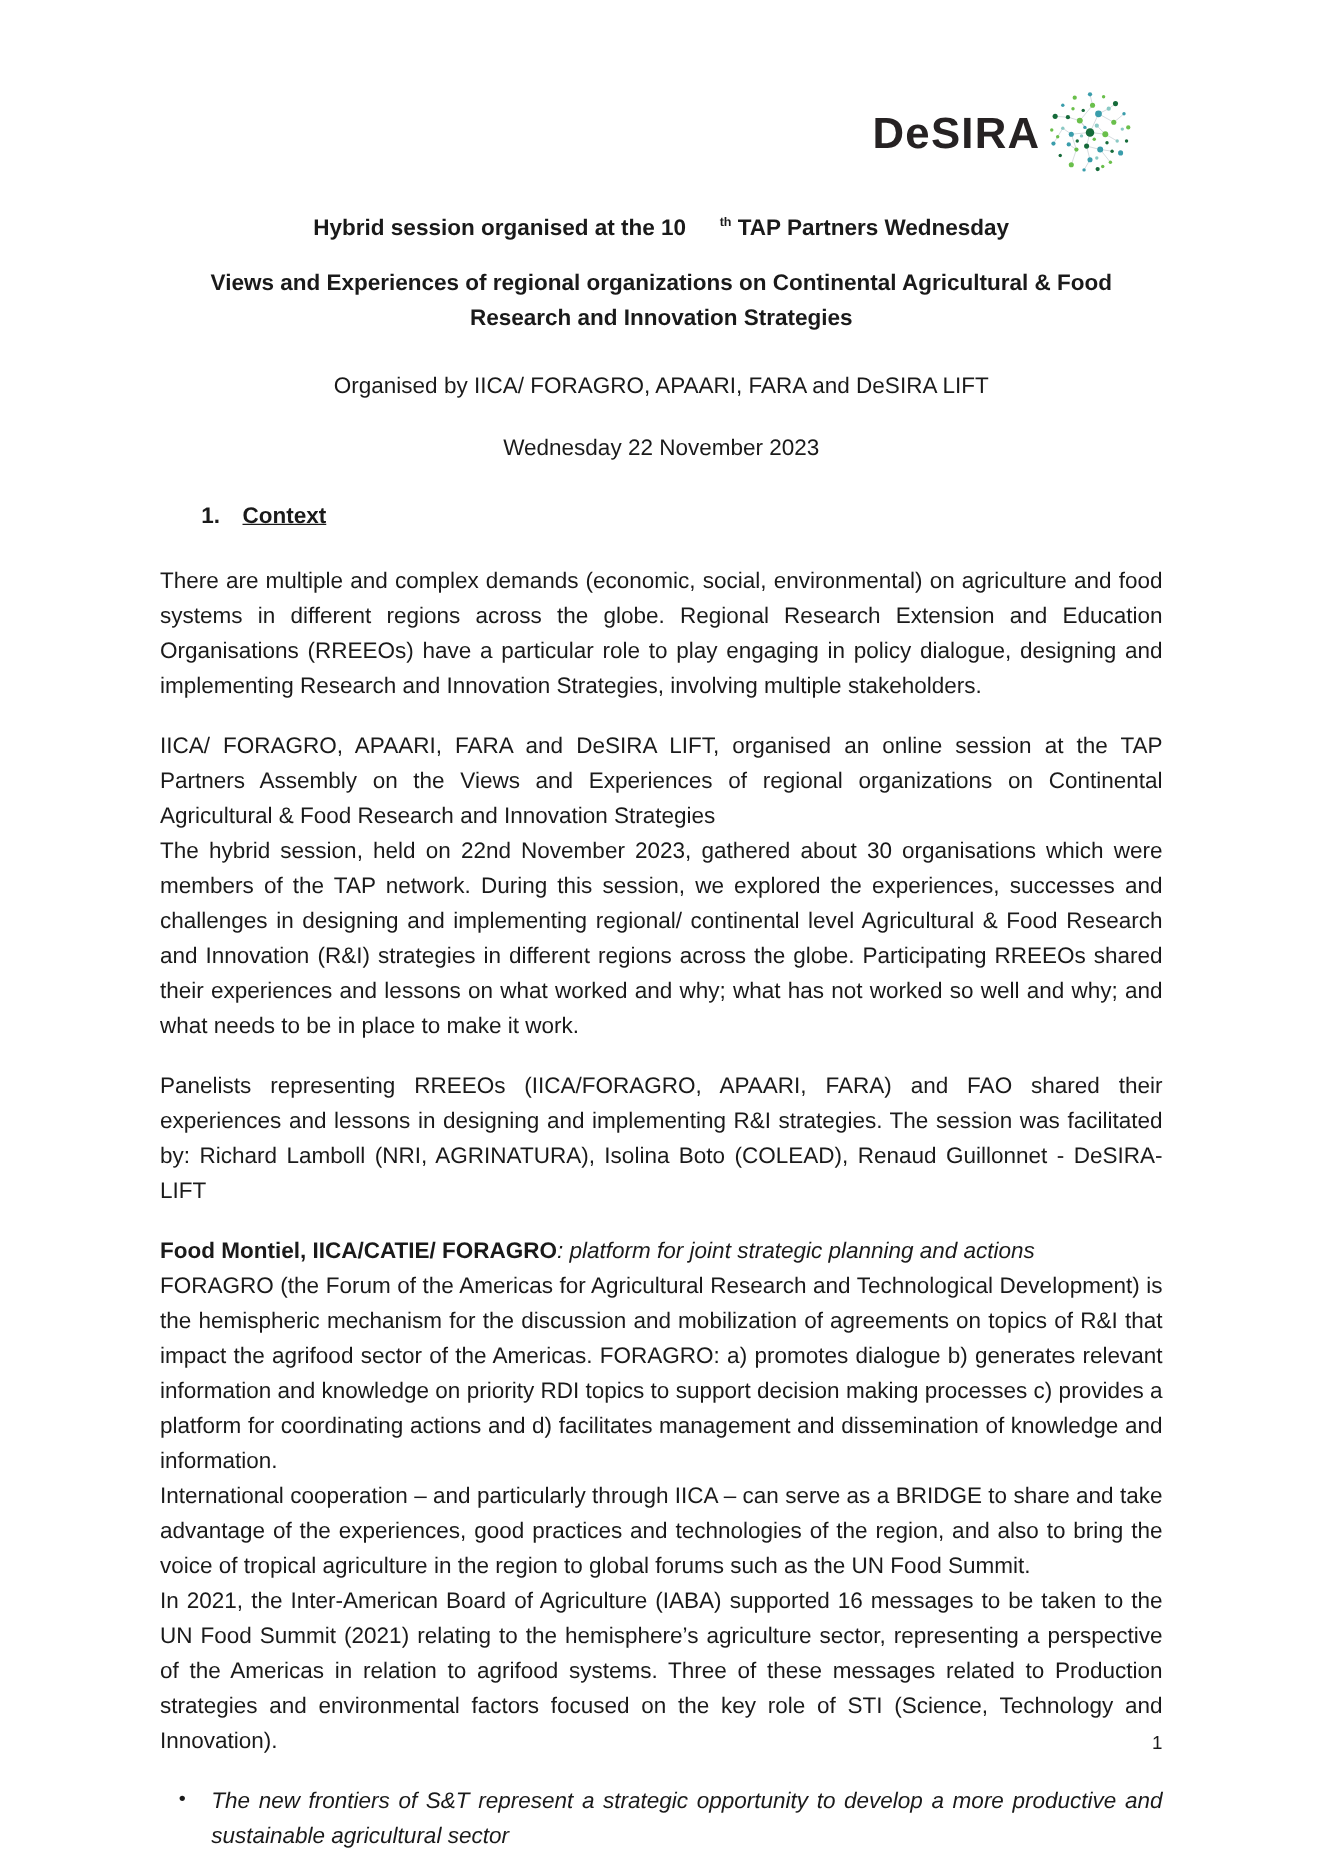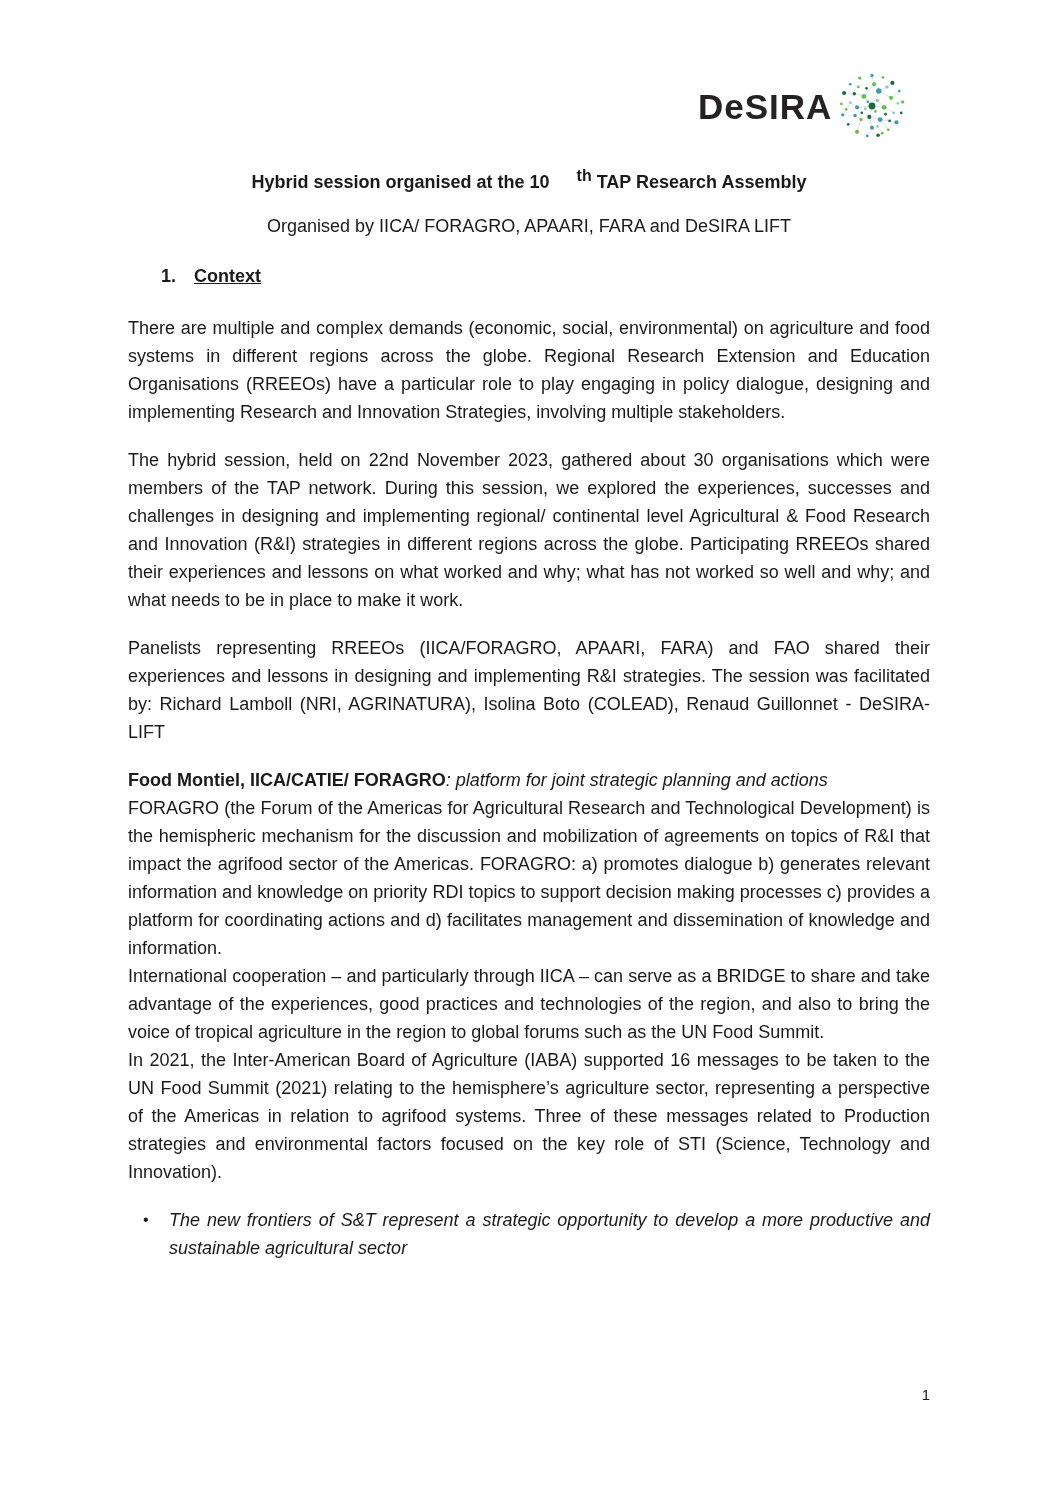--- a/index.html
+++ b/index.html
@@ -43,21 +43,21 @@
   .content{
     padding:168px 128px 0 128px;
     font-size:18px;
     line-height:28px;
   }
   .center{text-align:center;}
   .doc-h1{
     font-weight:bold;
     margin:0 0 16px 0;
   }
-  .doc-h1 sup{font-size:16px;vertical-align:super;line-height:0;padding-left:27px;}
+  .doc-h1 sup{font-size:10px;vertical-align:super;line-height:0;padding-left:27px;}
   .doc-h2{
     font-weight:bold;
     margin:0 0 26px 0;
   }
   .organiser{margin:0 0 22px 0;}
   .docdate{margin:0 0 26px 0;}
   .section-heading{
     font-weight:bold;
     padding-left:33px;
     margin:0 0 24px 0;
@@ -177,30 +177,33 @@
         <circle class="c3" cx="35" cy="60" r="2"></circle>
           <circle class="c4" cx="58" cy="80" r="2"></circle>
         <circle class="c2" cx="25" cy="64" r="2.5"></circle>
           <circle class="c3" cx="76" cy="72" r="2"></circle>
       </g>
     </svg>
   </div>
 
   <div class="content">
 
-    <p class="center doc-h1"><span>Hybrid session organised at the 10</span><sup>th</sup><span> TAP Research Assembly</span></p>
-
+    <p class="center doc-h1"><span>Hybrid session organised at the 10</span><sup>th</sup><span> TAP Partners Wednesday</span></p>
+
+    <p class="center doc-h2">Views and Experiences of regional organizations on Continental Agricultural &amp; Food Research and Innovation Strategies</p>
 
     <p class="center organiser">Organised by IICA/ FORAGRO, APAARI, FARA and DeSIRA LIFT</p>
 
+    <p class="center docdate">Wednesday 22 November 2023</p>
 
     <p class="section-heading"><span class="sec-num">1.</span><span>Context</span></p>
 
     <p class="para">There are multiple and complex demands (economic, social, environmental) on agriculture and food systems in different regions across the globe. Regional Research Extension and Education Organisations (RREEOs) have a particular role to play engaging in policy dialogue, designing and implementing Research and Innovation Strategies, involving multiple stakeholders.</p>
 
+    <p class="para tight">IICA/ FORAGRO, APAARI, FARA and DeSIRA LIFT, organised an online session at the TAP Partners Assembly on the Views and Experiences of regional organizations on Continental Agricultural &amp; Food Research and Innovation Strategies</p>
     <p class="para">The hybrid session, held on 22nd November 2023, gathered about 30 organisations which were members of the TAP network.  During this session, we explored the experiences, successes and challenges in designing and implementing regional/ continental level Agricultural &amp; Food Research and Innovation (R&amp;I) strategies in different regions across the globe. Participating RREEOs shared their experiences and lessons on what worked and why; what has not worked so well and why; and what needs to be in place to make it work.</p>
 
     <p class="para">Panelists representing RREEOs (IICA/FORAGRO, APAARI, FARA) and FAO shared their experiences and lessons in designing and implementing R&amp;I strategies. The session was facilitated by:  Richard Lamboll (NRI, AGRINATURA), Isolina Boto (COLEAD), Renaud Guillonnet - DeSIRA-LIFT</p>
 
 
     <p class="para tight"><span class="b">Food Montiel, IICA/CATIE/ </span><span class="bi">FORAGRO</span><span class="i">: platform for joint strategic planning and actions</span></p>
 
     <p class="para tight">FORAGRO (the Forum of the Americas for Agricultural Research and Technological Development) is the hemispheric mechanism for the discussion and mobilization of agreements on topics of R&amp;I that impact the agrifood sector of the Americas.  FORAGRO: a) promotes dialogue b) generates relevant information and knowledge on priority RDI topics to support decision making processes c) provides a platform for coordinating actions and d) facilitates management and dissemination of knowledge and information.</p>
 
     <p class="para tight">International cooperation – and particularly through IICA – can serve as a BRIDGE to share and take advantage of the experiences, good practices and technologies of the region, and also to bring the voice of tropical agriculture in the region to global forums such as the UN Food Summit.</p>

